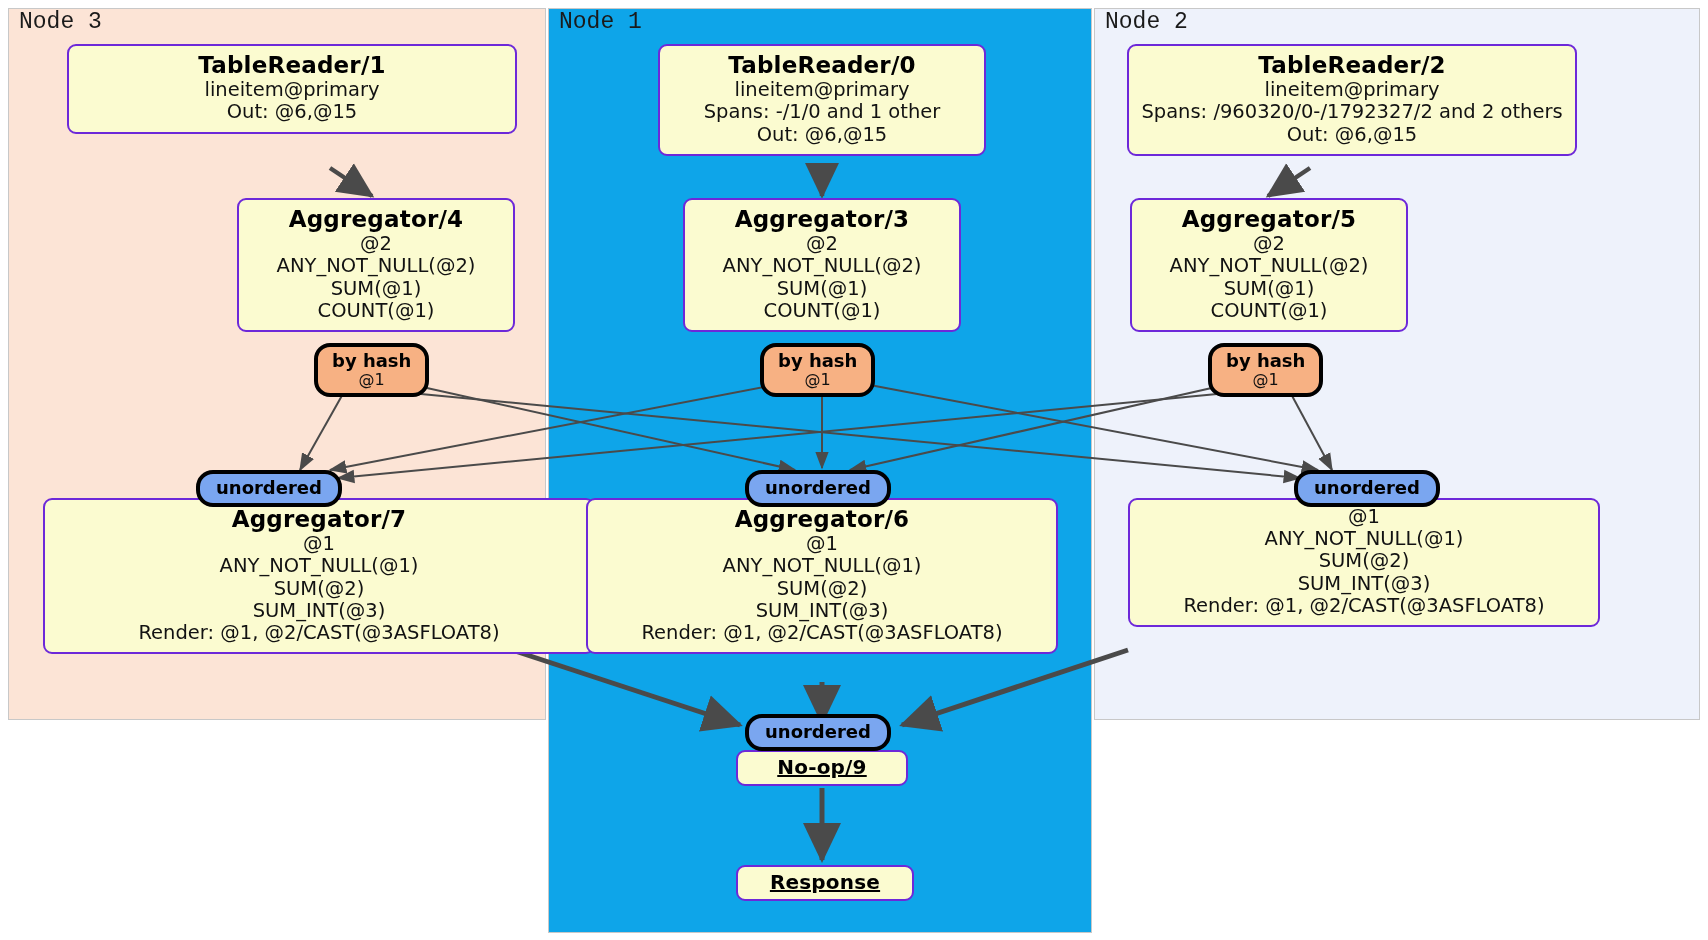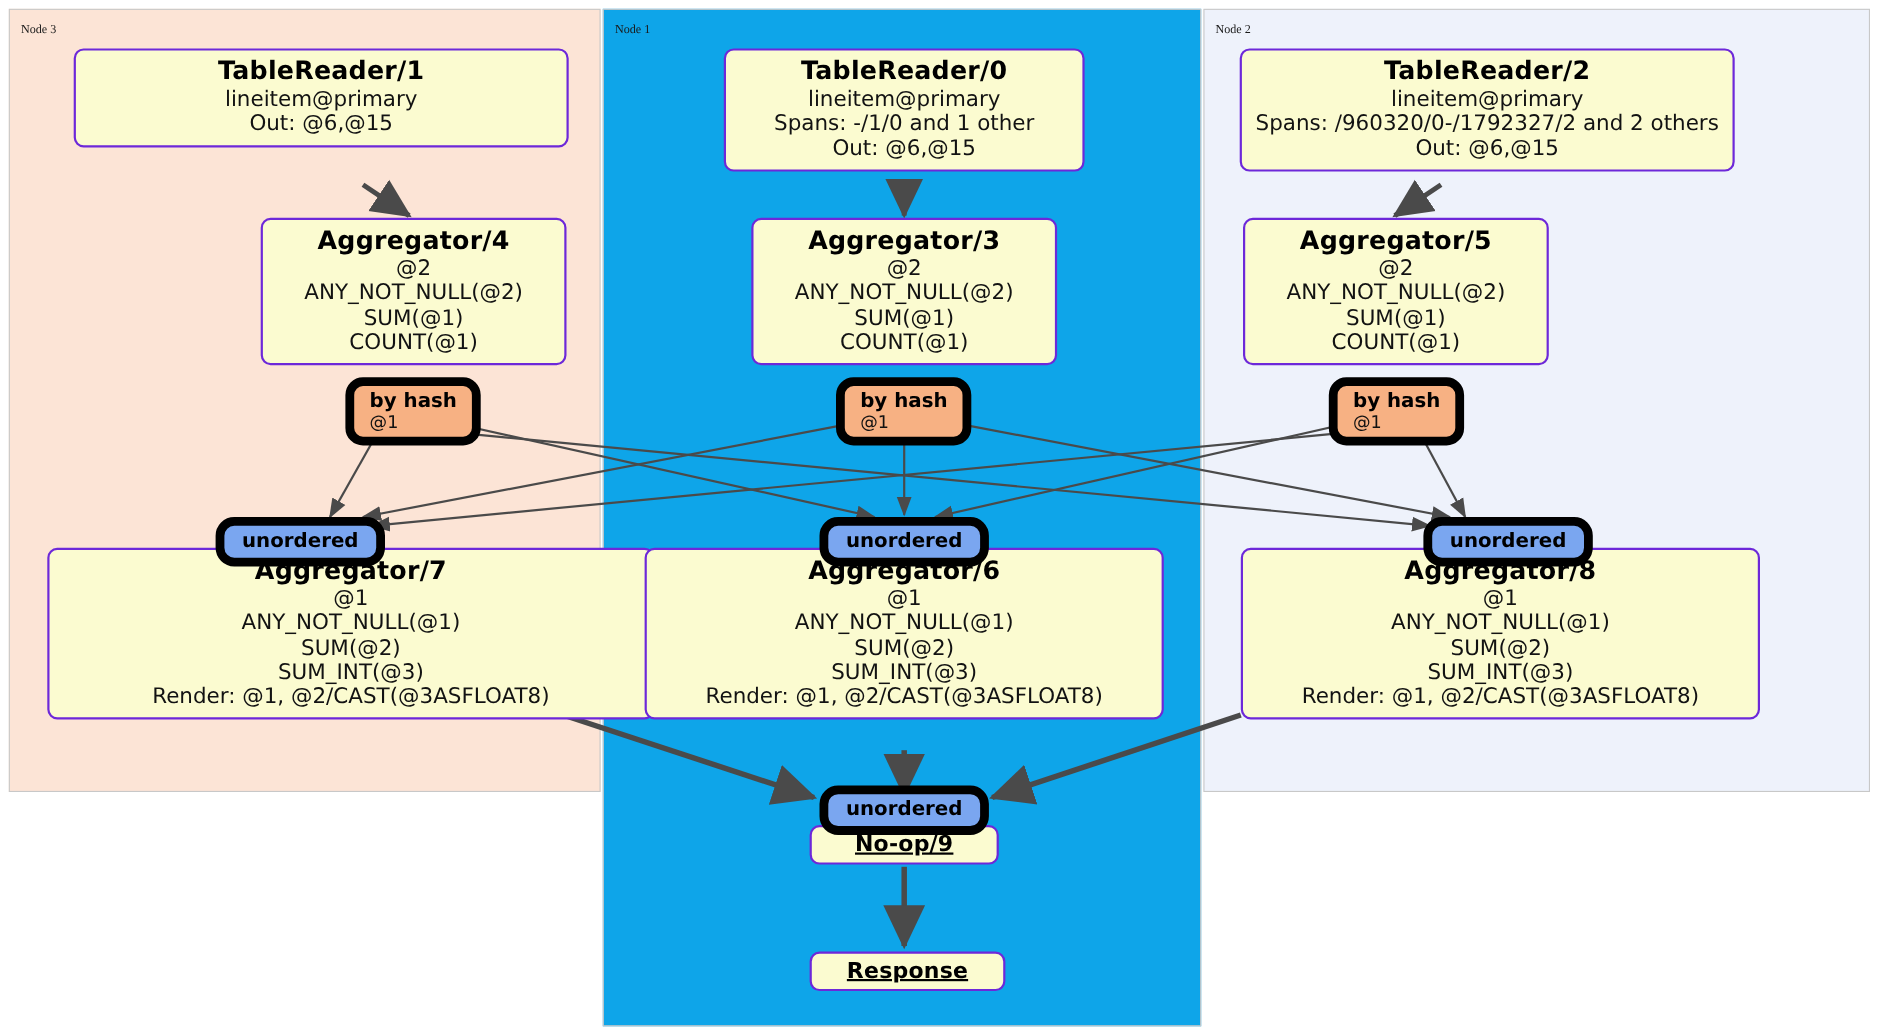--- a/index.html
+++ b/index.html
@@ -34,24 +34,24 @@
     left: 548px; top: 8px; width: 544px; height: 925px;
     background: #0ea5e9;
   }
   #panel-node2 {
     left: 1094px; top: 8px; width: 606px; height: 712px;
     background: #eef2fb;
   }
   .node-panel-label {
     position: absolute;
     left: 10px;
-    top: 12px;
-    font-size: 11px;
+    top: 0;
+    font-size: 23px;
     color: #1a1a1a;
-    font-family: Liberation Serif, serif;
+    font-family: Liberation Mono, monospace;
     white-space: nowrap;
   }
 
   
   #edges {
     position: absolute;
     left: 0; top: 0;
     width: 1708px; height: 940px;
     pointer-events: none;
   }
@@ -87,22 +87,23 @@
   .proc.compact .ptitle {
     font-size: 20px;
     margin-bottom: 0;
     text-decoration: underline;
   }
 
   
   .pill {
     position: absolute;
     box-sizing: border-box;
-    border: 8px solid #000000;
+    border: 4px solid #000000;
     border-radius: 14px;
+    text-align: center;
     z-index: 5;
     line-height: 1.1;
   }
   .pill .pill-main {
     font-weight: bold;
     font-size: 18px;
     color: #000;
     white-space: nowrap;
   }
   .pill .pill-sub {
@@ -255,21 +256,20 @@
   <div class="proc" style="left:586px; top:498px; width:472px;">
     <div class="ptitle">Aggregator/6</div>
     <div class="pline">@1</div>
     <div class="pline">ANY_NOT_NULL(@1)</div>
     <div class="pline">SUM(@2)</div>
     <div class="pline">SUM_INT(@3)</div>
     <div class="pline">Render: @1, @2/CAST(@3ASFLOAT8)</div>
   </div>
 
   <div class="proc" style="left:1128px; top:498px; width:472px;">
-    <div class="ptitle">Aggregator/8</div>
     <div class="pline">@1</div>
     <div class="pline">ANY_NOT_NULL(@1)</div>
     <div class="pline">SUM(@2)</div>
     <div class="pline">SUM_INT(@3)</div>
     <div class="pline">Render: @1, @2/CAST(@3ASFLOAT8)</div>
   </div>
 
   <div class="pill unordered" style="left:745px; top:714px;">
     <div class="pill-main">unordered</div>
   </div>

